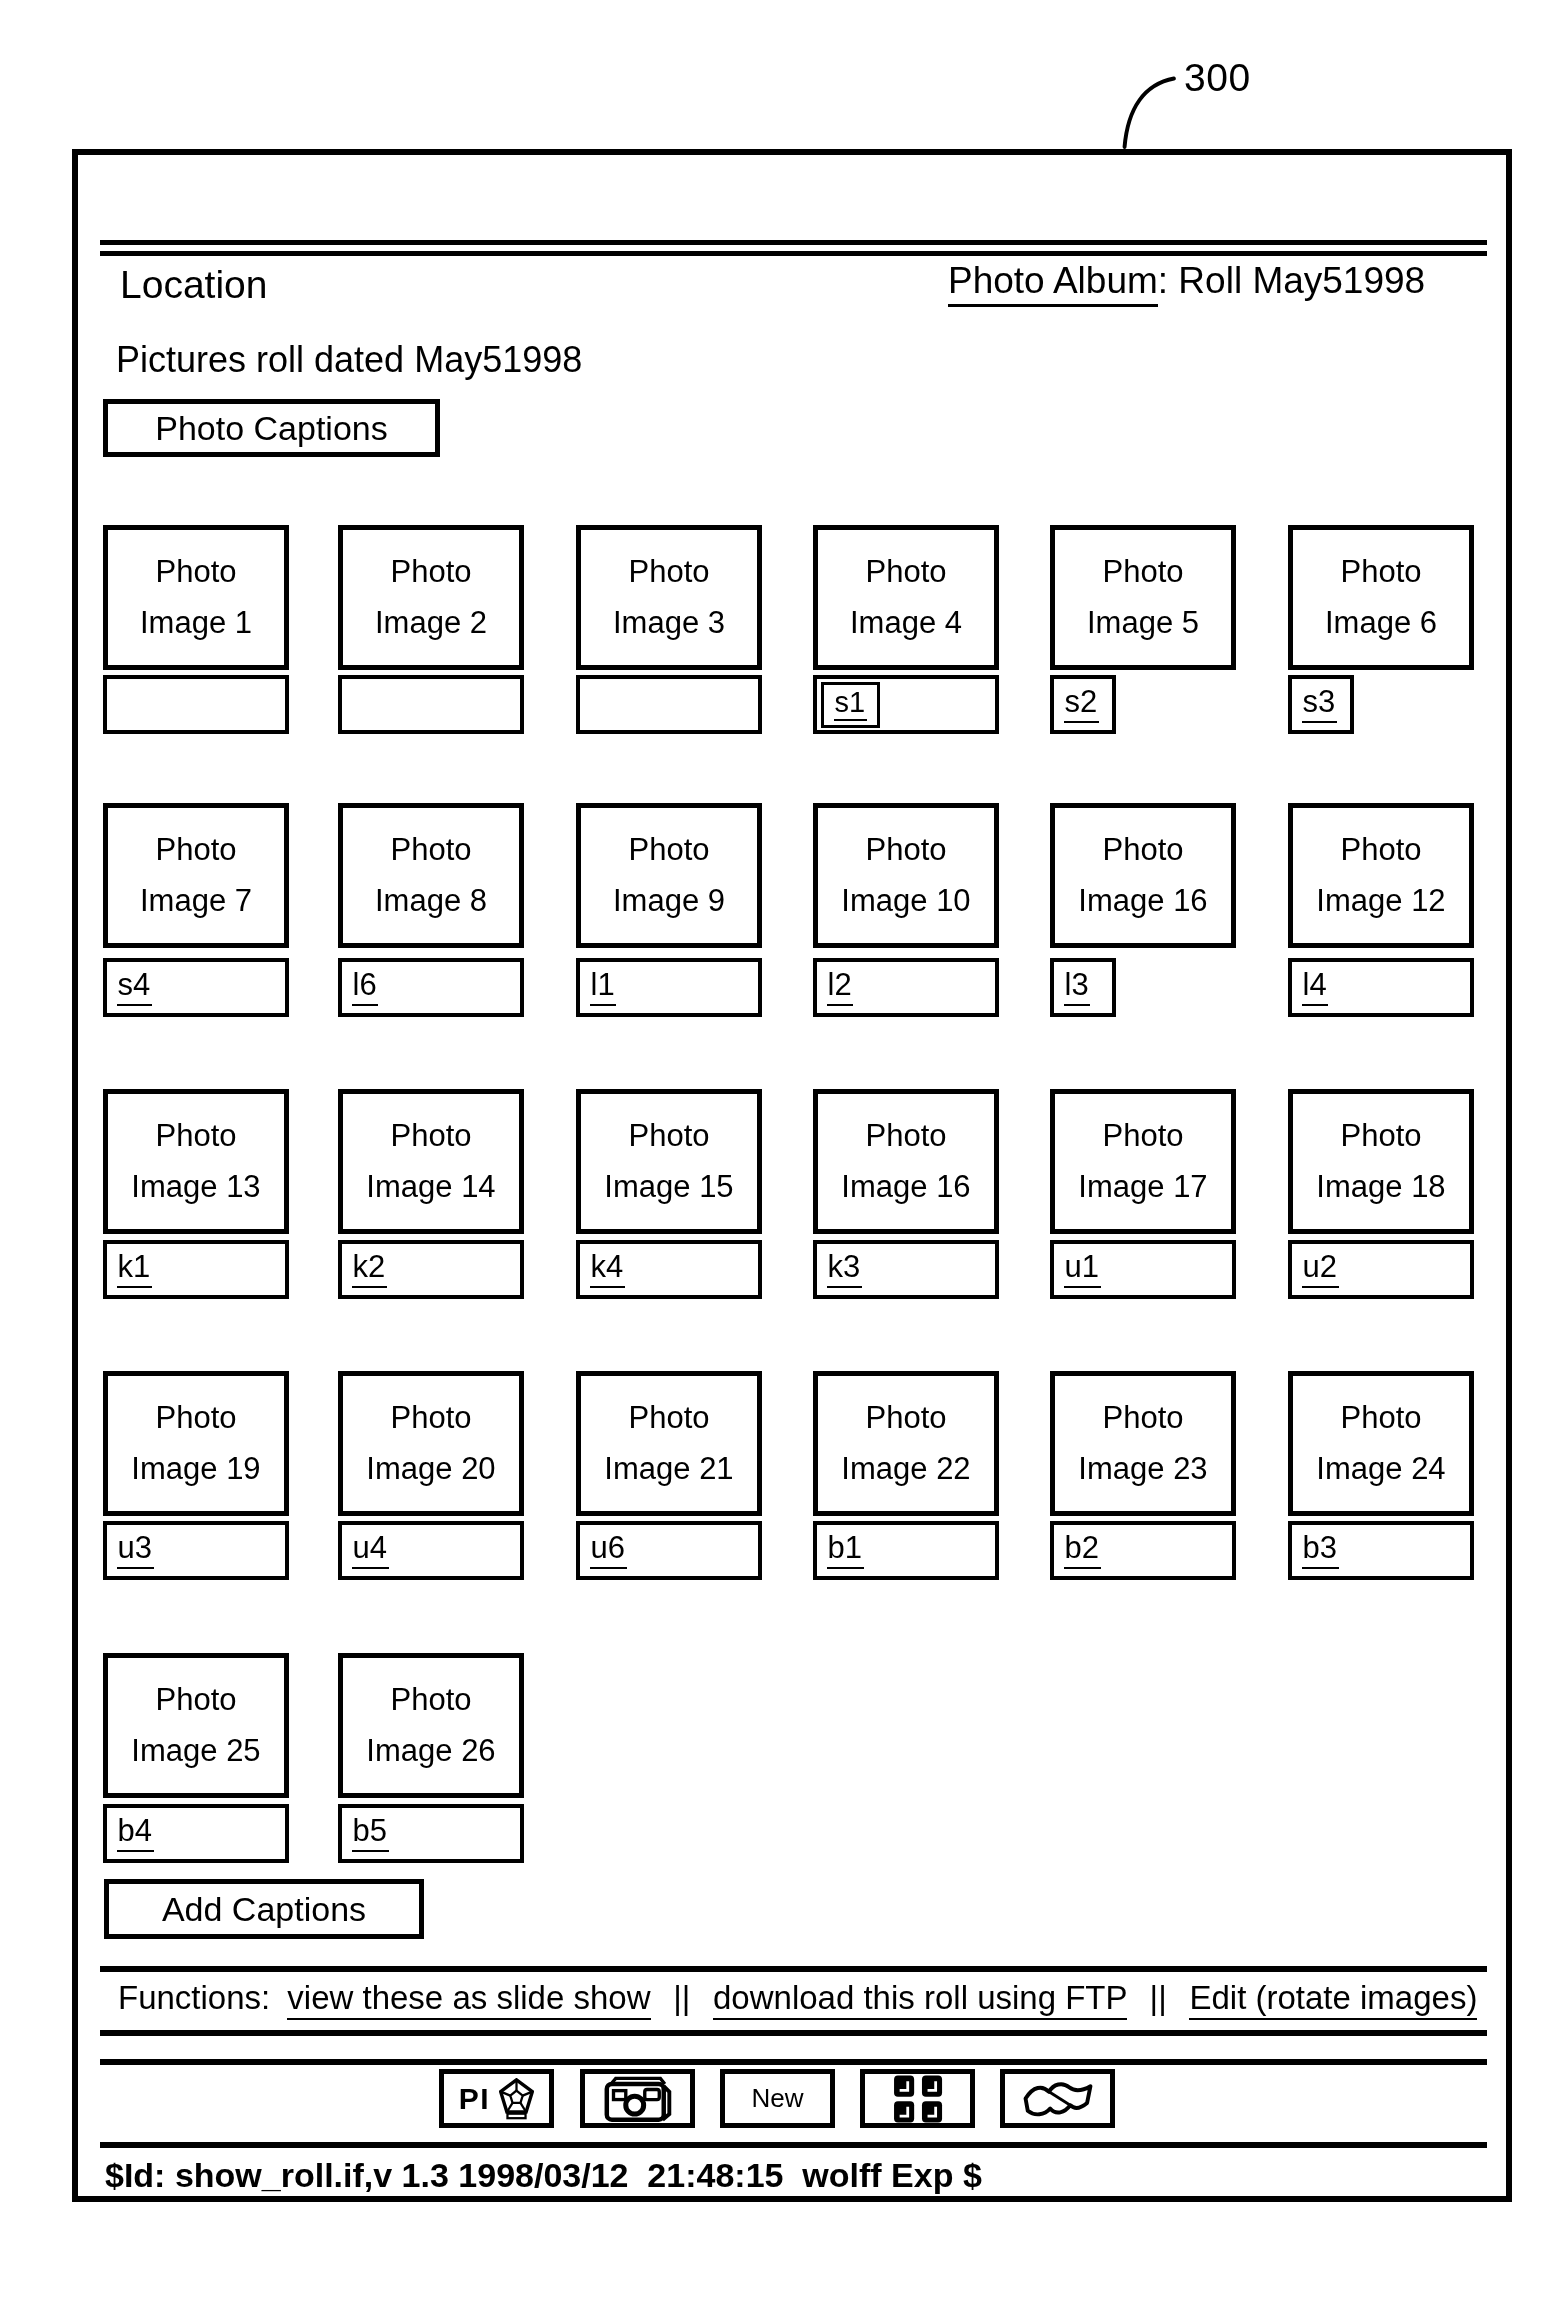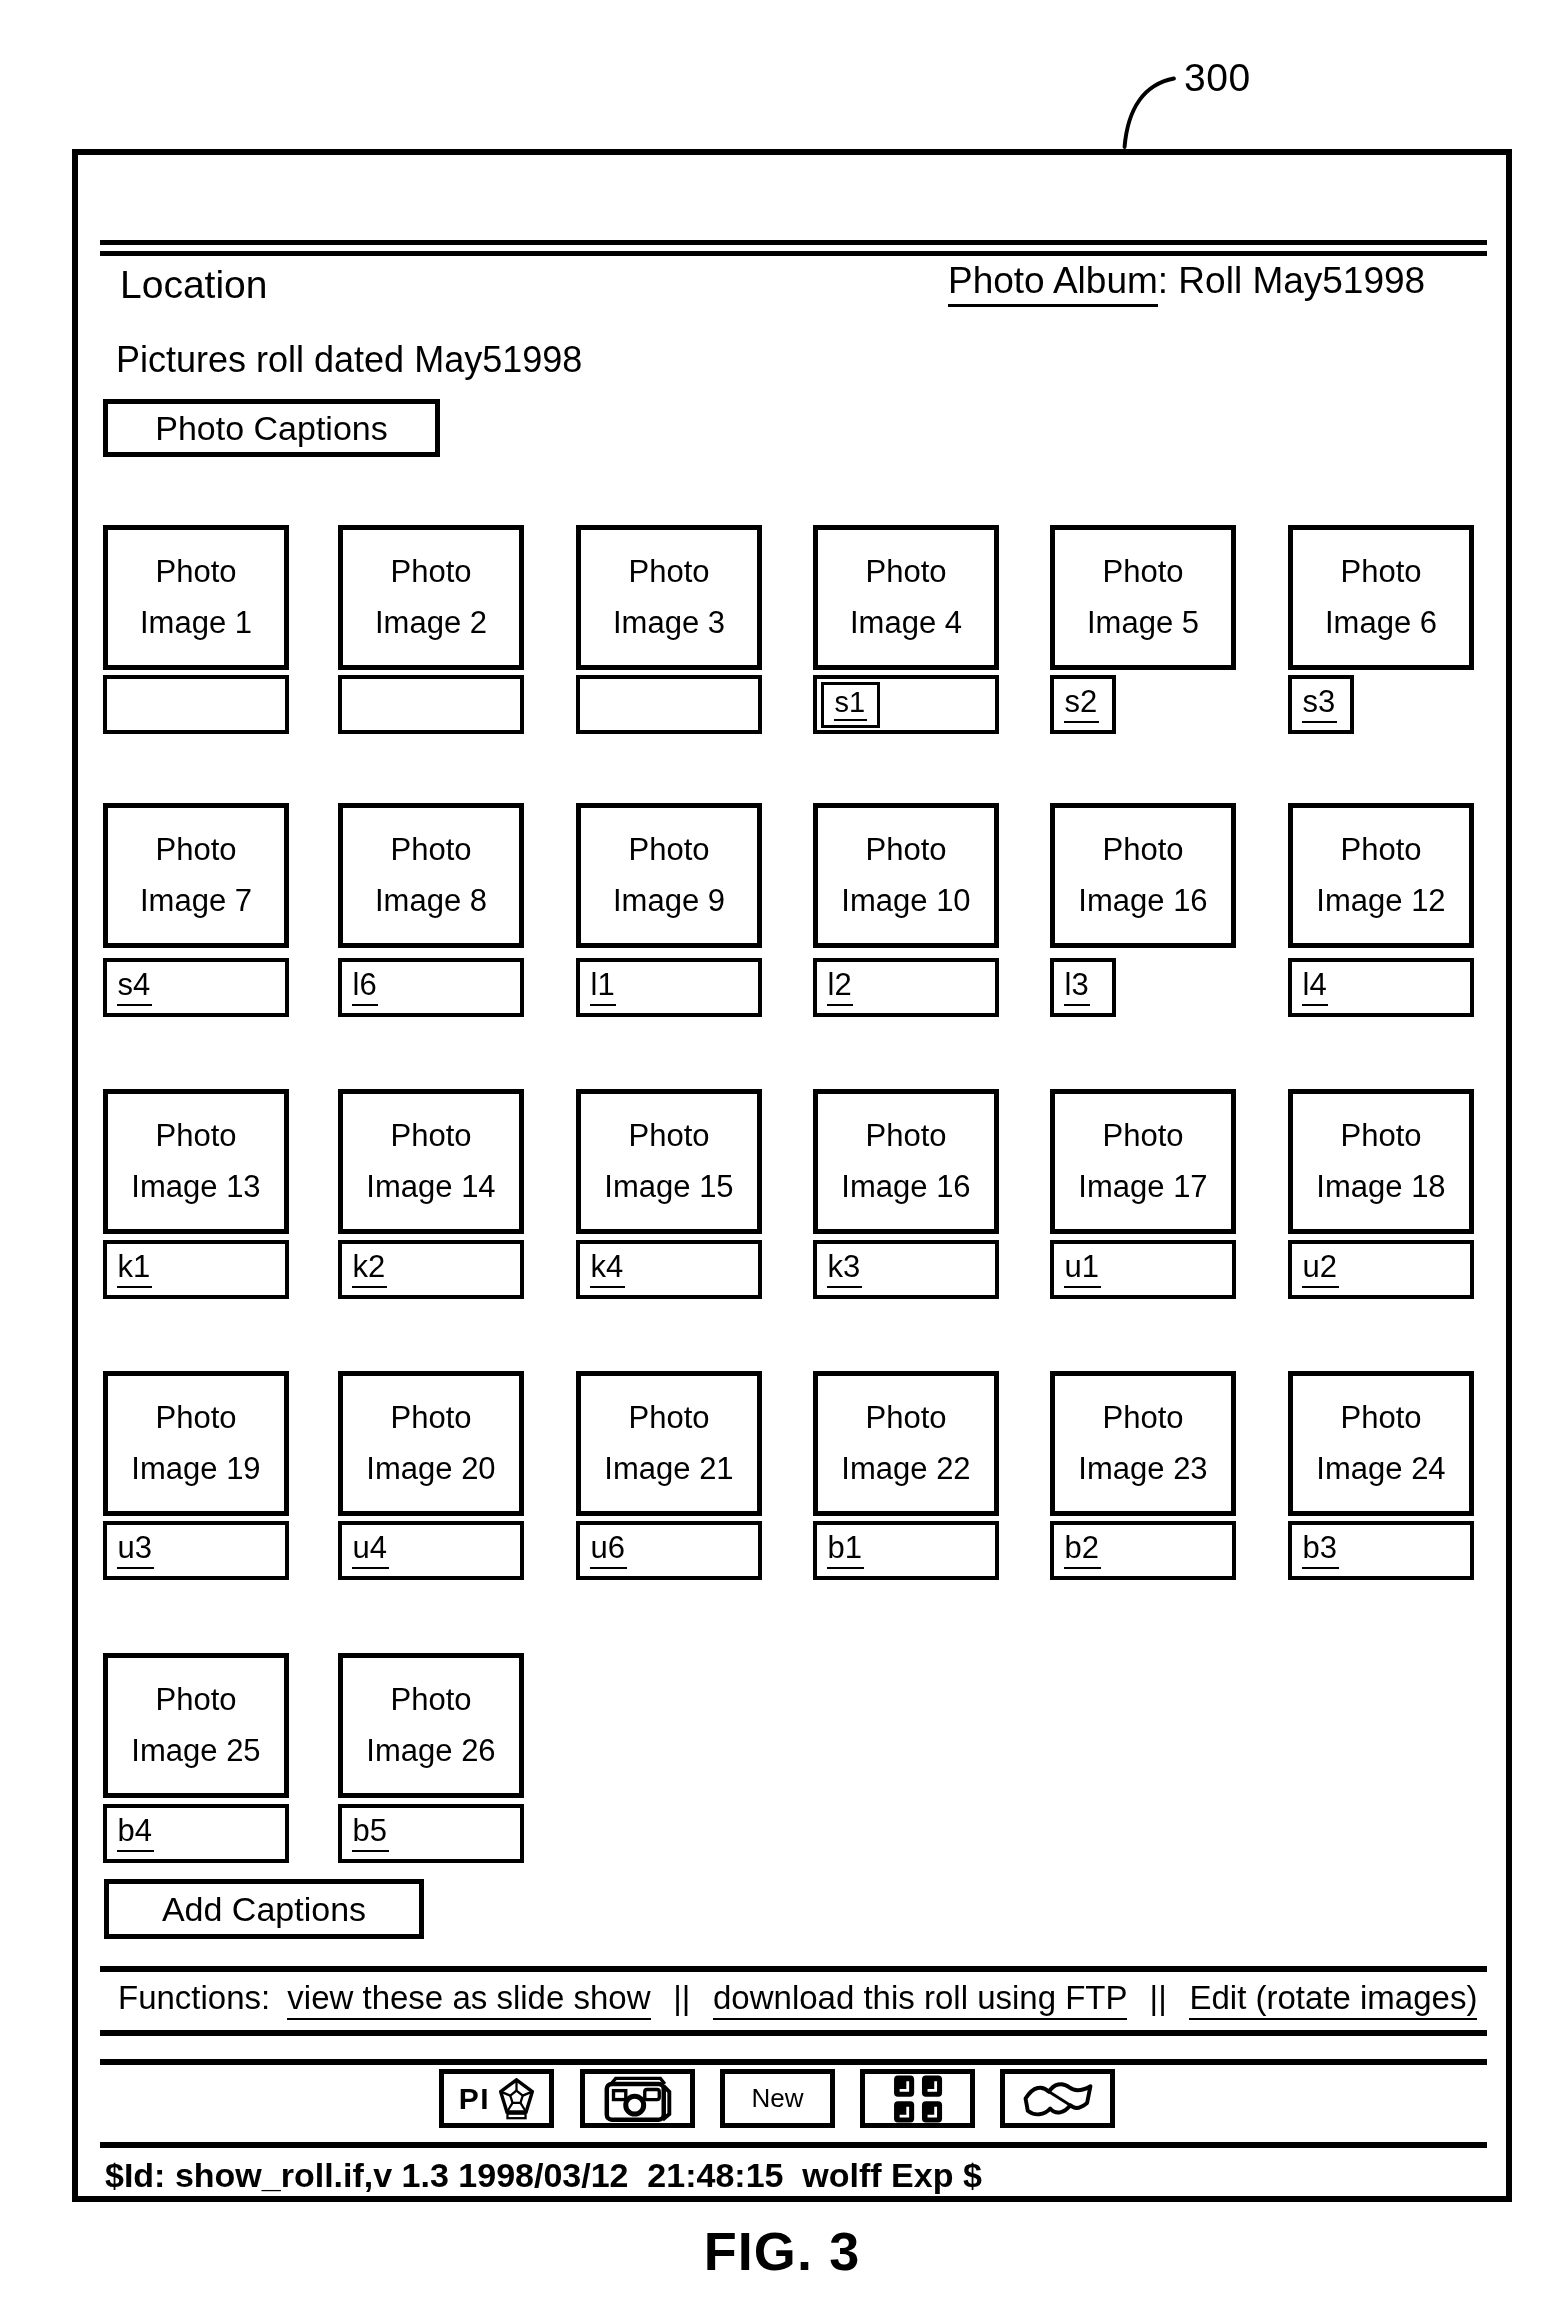--- a/index.html
+++ b/index.html
@@ -358,15 +358,14 @@
   <div class="abs tool" id="tool-5">
     <svg width="74" height="47" viewBox="0 0 132 84">
       <path d="M8 42 C 22 20, 38 18, 50 30 C 58 16, 74 12, 86 22 C 96 30, 110 28, 124 20 L 118 50 C 106 60, 96 62, 88 54 C 78 68, 62 72, 52 60 C 42 72, 24 74, 12 64 Z" fill="none" stroke="#000" stroke-width="7" stroke-linejoin="round"></path>
       <path d="M50 30 L88 54" fill="none" stroke="#000" stroke-width="5"></path>
     </svg>
   </div>
 
   <div class="abs hr" id="hr-4"></div>
   <div class="abs" id="id-line">$Id: show_roll.if,v 1.3 1998/03/12  21:48:15  wolff Exp $</div>
 
-  <div class="abs" id="fig-label">FIG. 3</div>
 </div>
 
 
 </body></html>

